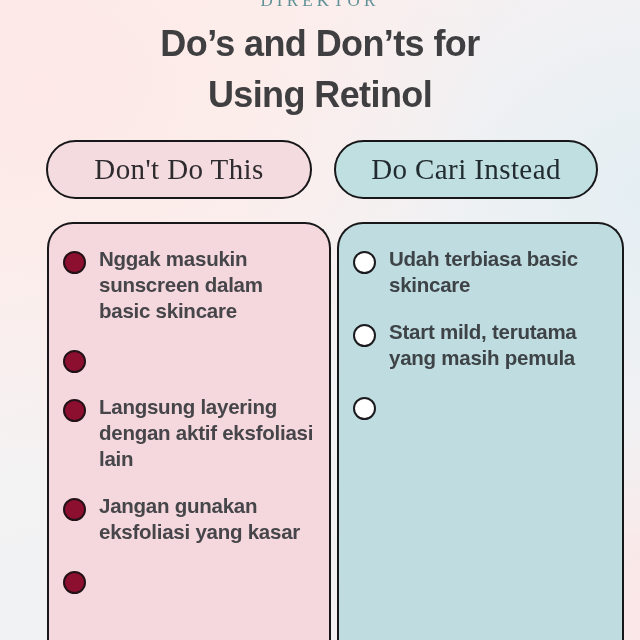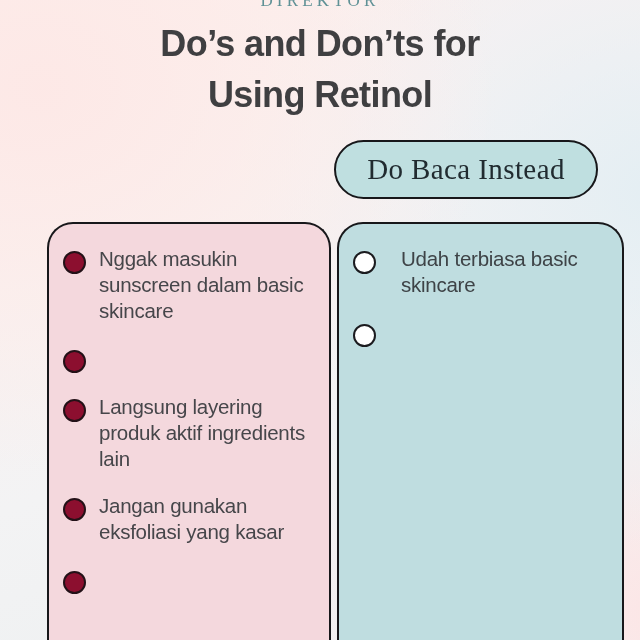--- a/index.html
+++ b/index.html
@@ -142,74 +142,81 @@
   .bullet-filled {
     background: #8c0f2f;
     border: 2.2px solid #231117;
   }
   .bullet-hollow {
     background: #ffffff;
     border: 2.4px solid #1b1b1f;
   }
   .item-text {
     font-family: "Liberation Sans", sans-serif;
-    font-weight: normal;
+    font-weight: bold;
     font-size: 20.5px;
     line-height: 26px;
     color: #46464a;
     letter-spacing: -0.25px;
   }
-  .panel-right .item-text { color: #3e4347; margin-left: 12px; }
+  .panel-right .item-text { color: #3e4347; }
 </style>
 </head>
 <body>
 
 <div id="canvas">
 
   <div class="brand-strip">
     <span class="brand-word">DIREKTOR</span>
   </div>
 
   <div class="title-block">
     <div class="title-line">Do’s and Don’ts for</div>
     <div class="title-line">Using Retinol</div>
   </div>
 
+  <div class="pill pill-left">
+    <span class="pill-text">Don't Do This</span>
+  </div>
   <div class="pill pill-right">
-    <span class="pill-text">Do Baca Instead</span>
+    <span class="pill-text">Do Cari Instead</span>
   </div>
 
   <div class="panel panel-left">
     <div class="list">
       <div class="list-item">
         <span class="bullet bullet-filled"></span>
         <span class="item-text">Nggak masukin sunscreen dalam basic skincare</span>
       </div>
       <div class="list-item">
         <span class="bullet bullet-filled"></span>
       </div>
       <div class="list-item">
         <span class="bullet bullet-filled"></span>
-        <span class="item-text">Langsung layering produk aktif ingredients lain</span>
+        <span class="item-text">Langsung layering dengan aktif eksfoliasi lain</span>
       </div>
       <div class="list-item">
         <span class="bullet bullet-filled"></span>
         <span class="item-text">Jangan gunakan eksfoliasi yang kasar</span>
       </div>
       <div class="list-item">
         <span class="bullet bullet-filled"></span>
       </div>
     </div>
   </div>
 
   <div class="panel panel-right">
     <div class="list">
       <div class="list-item">
         <span class="bullet bullet-hollow"></span>
         <span class="item-text">Udah terbiasa basic skincare</span>
       </div>
       <div class="list-item">
         <span class="bullet bullet-hollow"></span>
+        <span class="item-text">Start mild, terutama yang masih pemula</span>
+      </div>
+      <div class="list-item">
+        <span class="bullet bullet-hollow"></span>
       </div>
     </div>
   </div>
 
 </div>
 
 </body></html>

